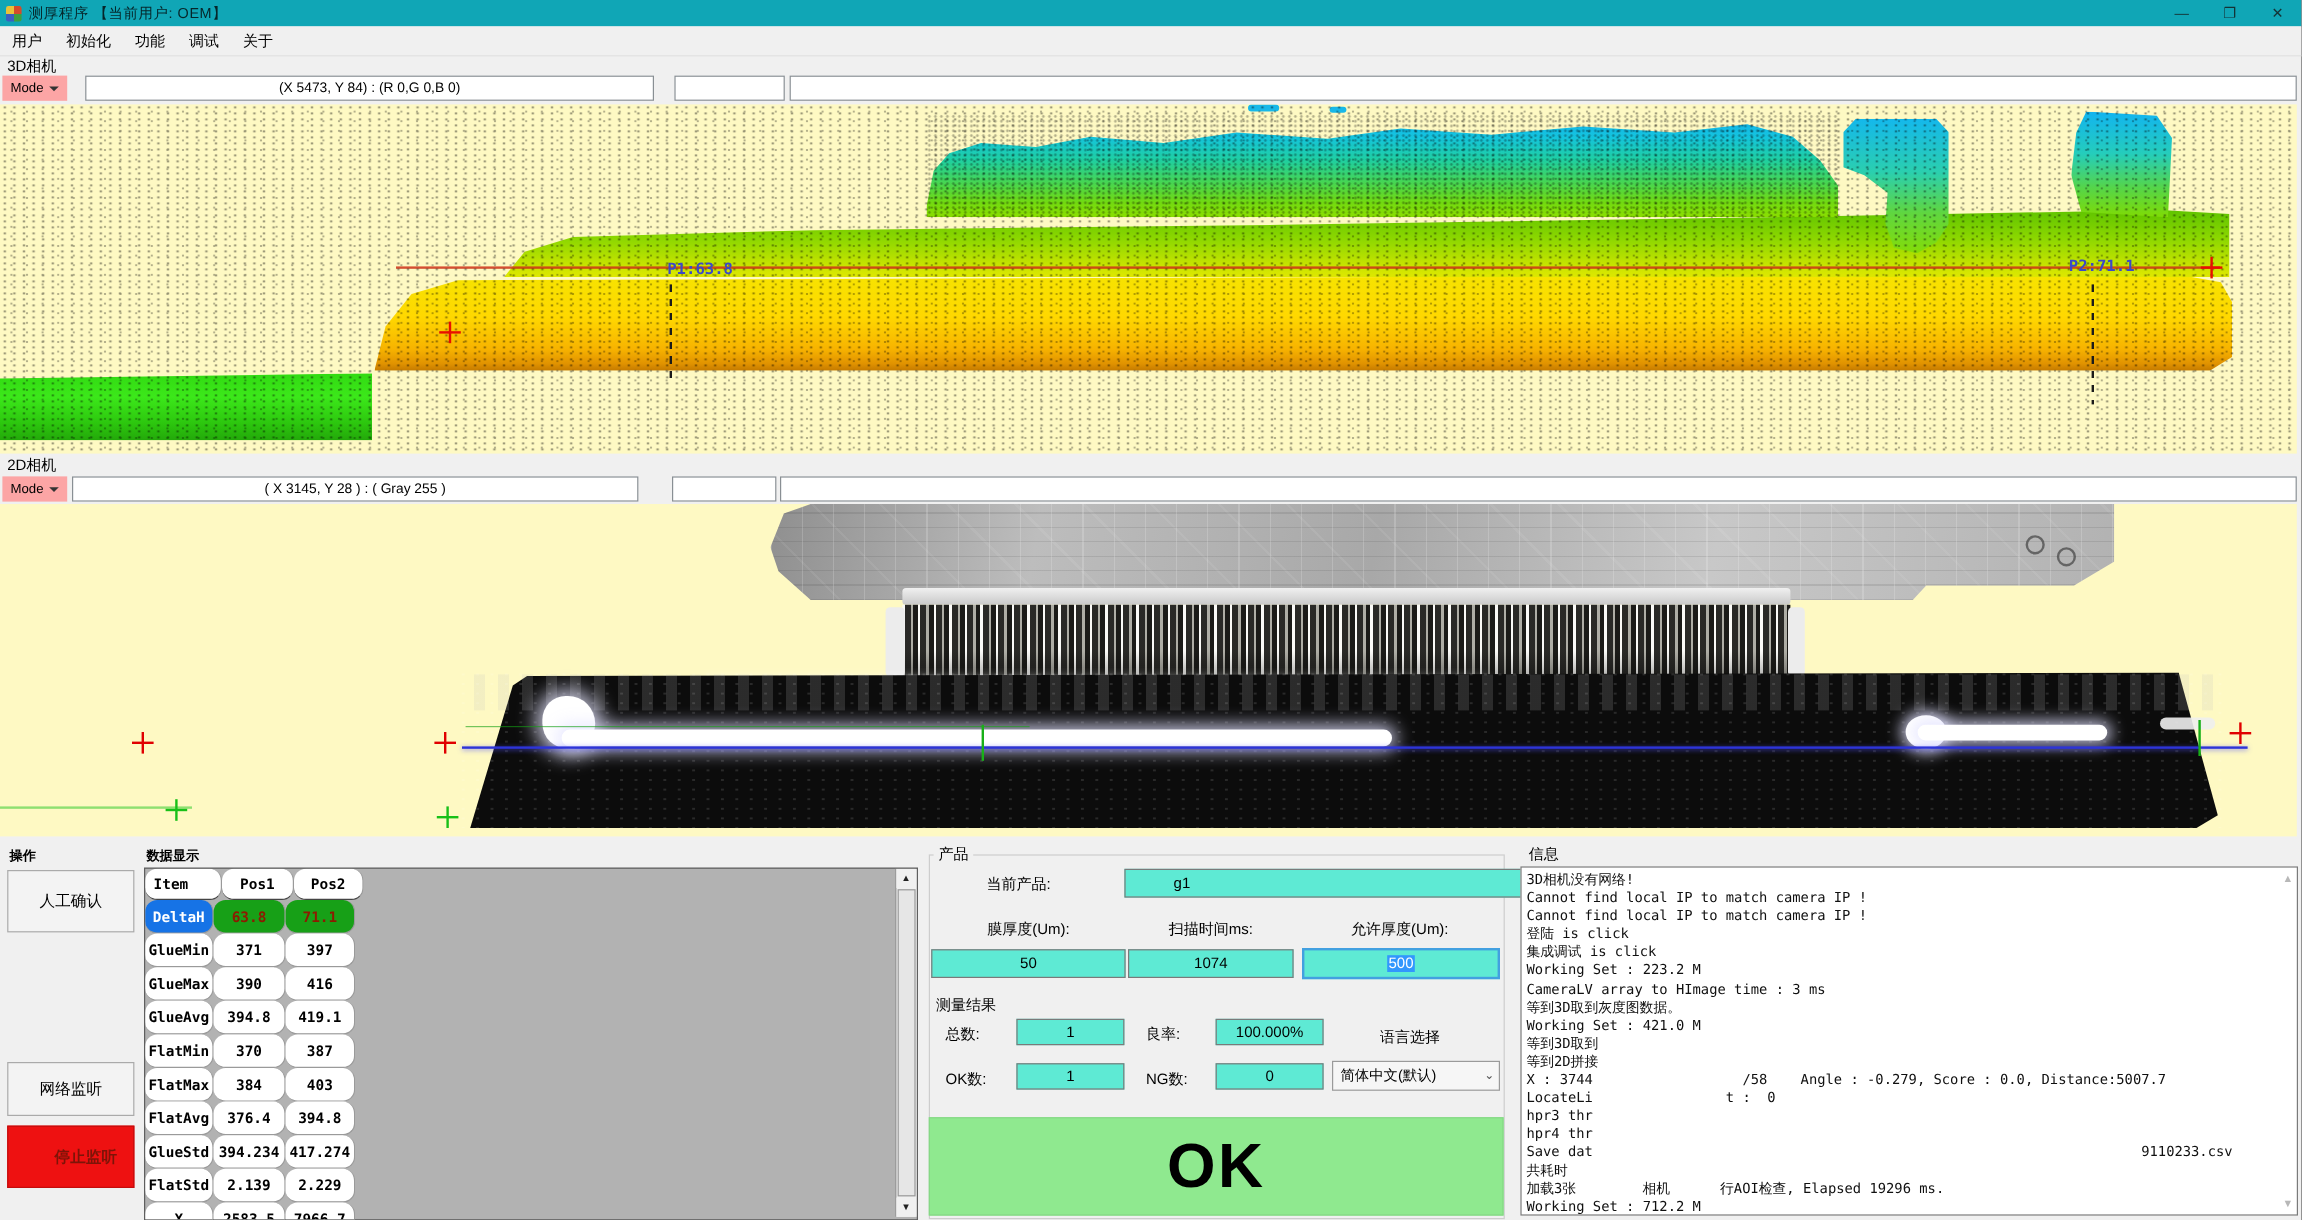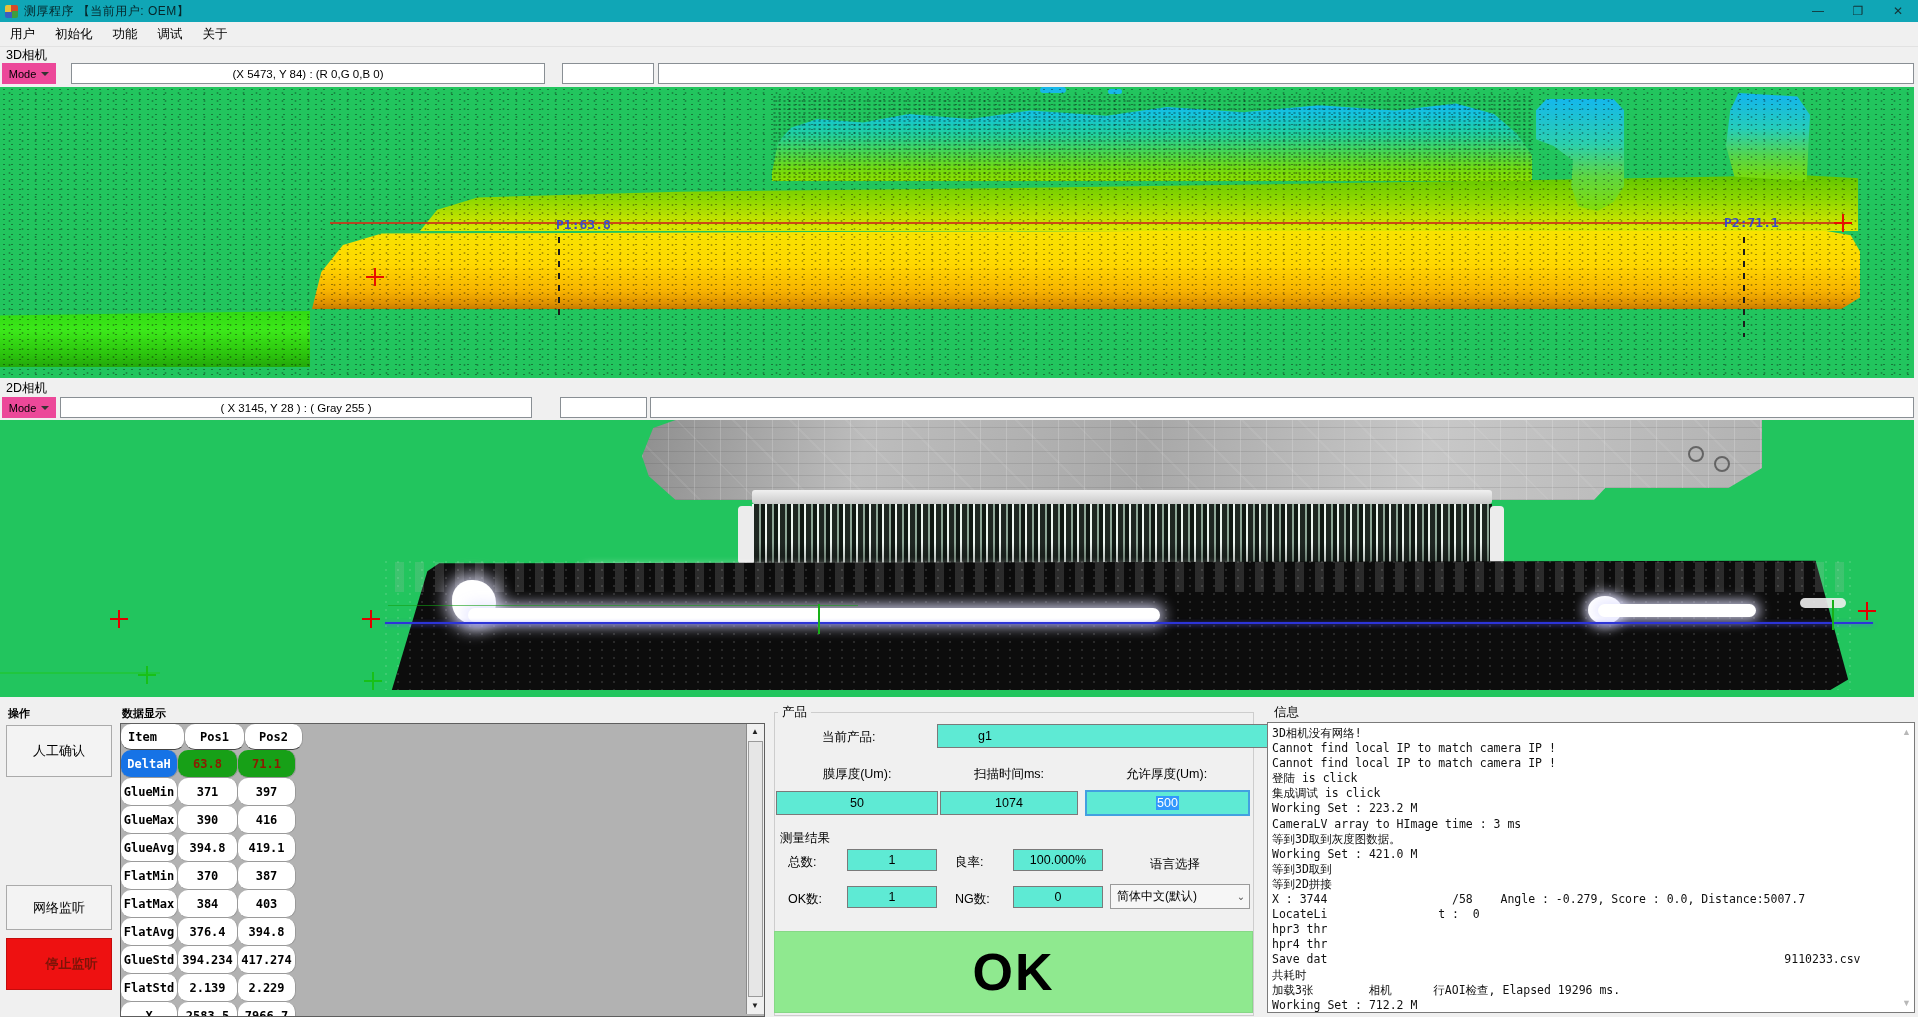--- a/index.html
+++ b/index.html
@@ -11,25 +11,25 @@
   .app-icon{width:13px;height:13px;margin:0 6px 0 5px;border-radius:2px;
             background:conic-gradient(#d44a2a 0 25%,#3f9e3f 0 50%,#3a5fc0 0 75%,#e8c23a 0);}
   .title-text{font-size:12px;color:#06262a;letter-spacing:.5px;}
   .win-btns{margin-left:auto;display:flex;height:22px;}
   .win-btn{width:40px;text-align:center;font-size:12px;line-height:22px;color:#143235;cursor:default;}
   
   .menubar{left:0;top:22px;width:1918px;height:24px;background:#f0f0f0;display:flex;align-items:center;border-bottom:1px solid #e2e2e2;}
   .menu-item{padding:0 10px;font-size:12.5px;}
   .cam-label{font-size:12.5px;}
   
-  .mode-btn{height:21px;width:54px;display:flex;align-items:center;justify-content:center;font-size:11px;background:#ec4899;}
+  .mode-btn{height:21px;width:54px;display:flex;align-items:center;justify-content:center;font-size:11px;background:#fca5a5;}
   .tri{width:0;height:0;border:4px solid transparent;border-top-color:#333;margin-left:5px;margin-top:4px;}
   .tb-box{height:19px;background:#fff;border:1px solid #898f94;font-size:11.5px;display:flex;align-items:center;justify-content:center;}
   
-  .canvas{background:#22c55e;overflow:hidden;}
+  .canvas{background:#fef9c3;overflow:hidden;}
   .cross{position:absolute;width:18px;height:18px;}
   .cross b{position:absolute;background:currentColor;}
   .cross .ch{left:0;top:8px;width:18px;height:2px;}
   .cross .cv{left:8px;top:0;width:2px;height:18px;}
   .ptxt{position:absolute;font:bold 13px "DejaVu Sans Mono",monospace;color:#3b49c8;}
   .dash-v{position:absolute;width:2px;background:repeating-linear-gradient(180deg,#1b1b1b 0 6px,rgba(0,0,0,0) 6px 12px);}
   .speckle{position:absolute;left:0;top:0;right:0;bottom:0;pointer-events:none;
     background-image:radial-gradient(rgba(0,0,0,.9) 1px,rgba(0,0,0,0) 1.5px),radial-gradient(rgba(0,0,0,.7) 1px,rgba(0,0,0,0) 1.4px);
     background-size:8px 5px,13px 8px;background-position:0 0,3px 2px;opacity:.42;}
   .speckle2{position:absolute;pointer-events:none;

